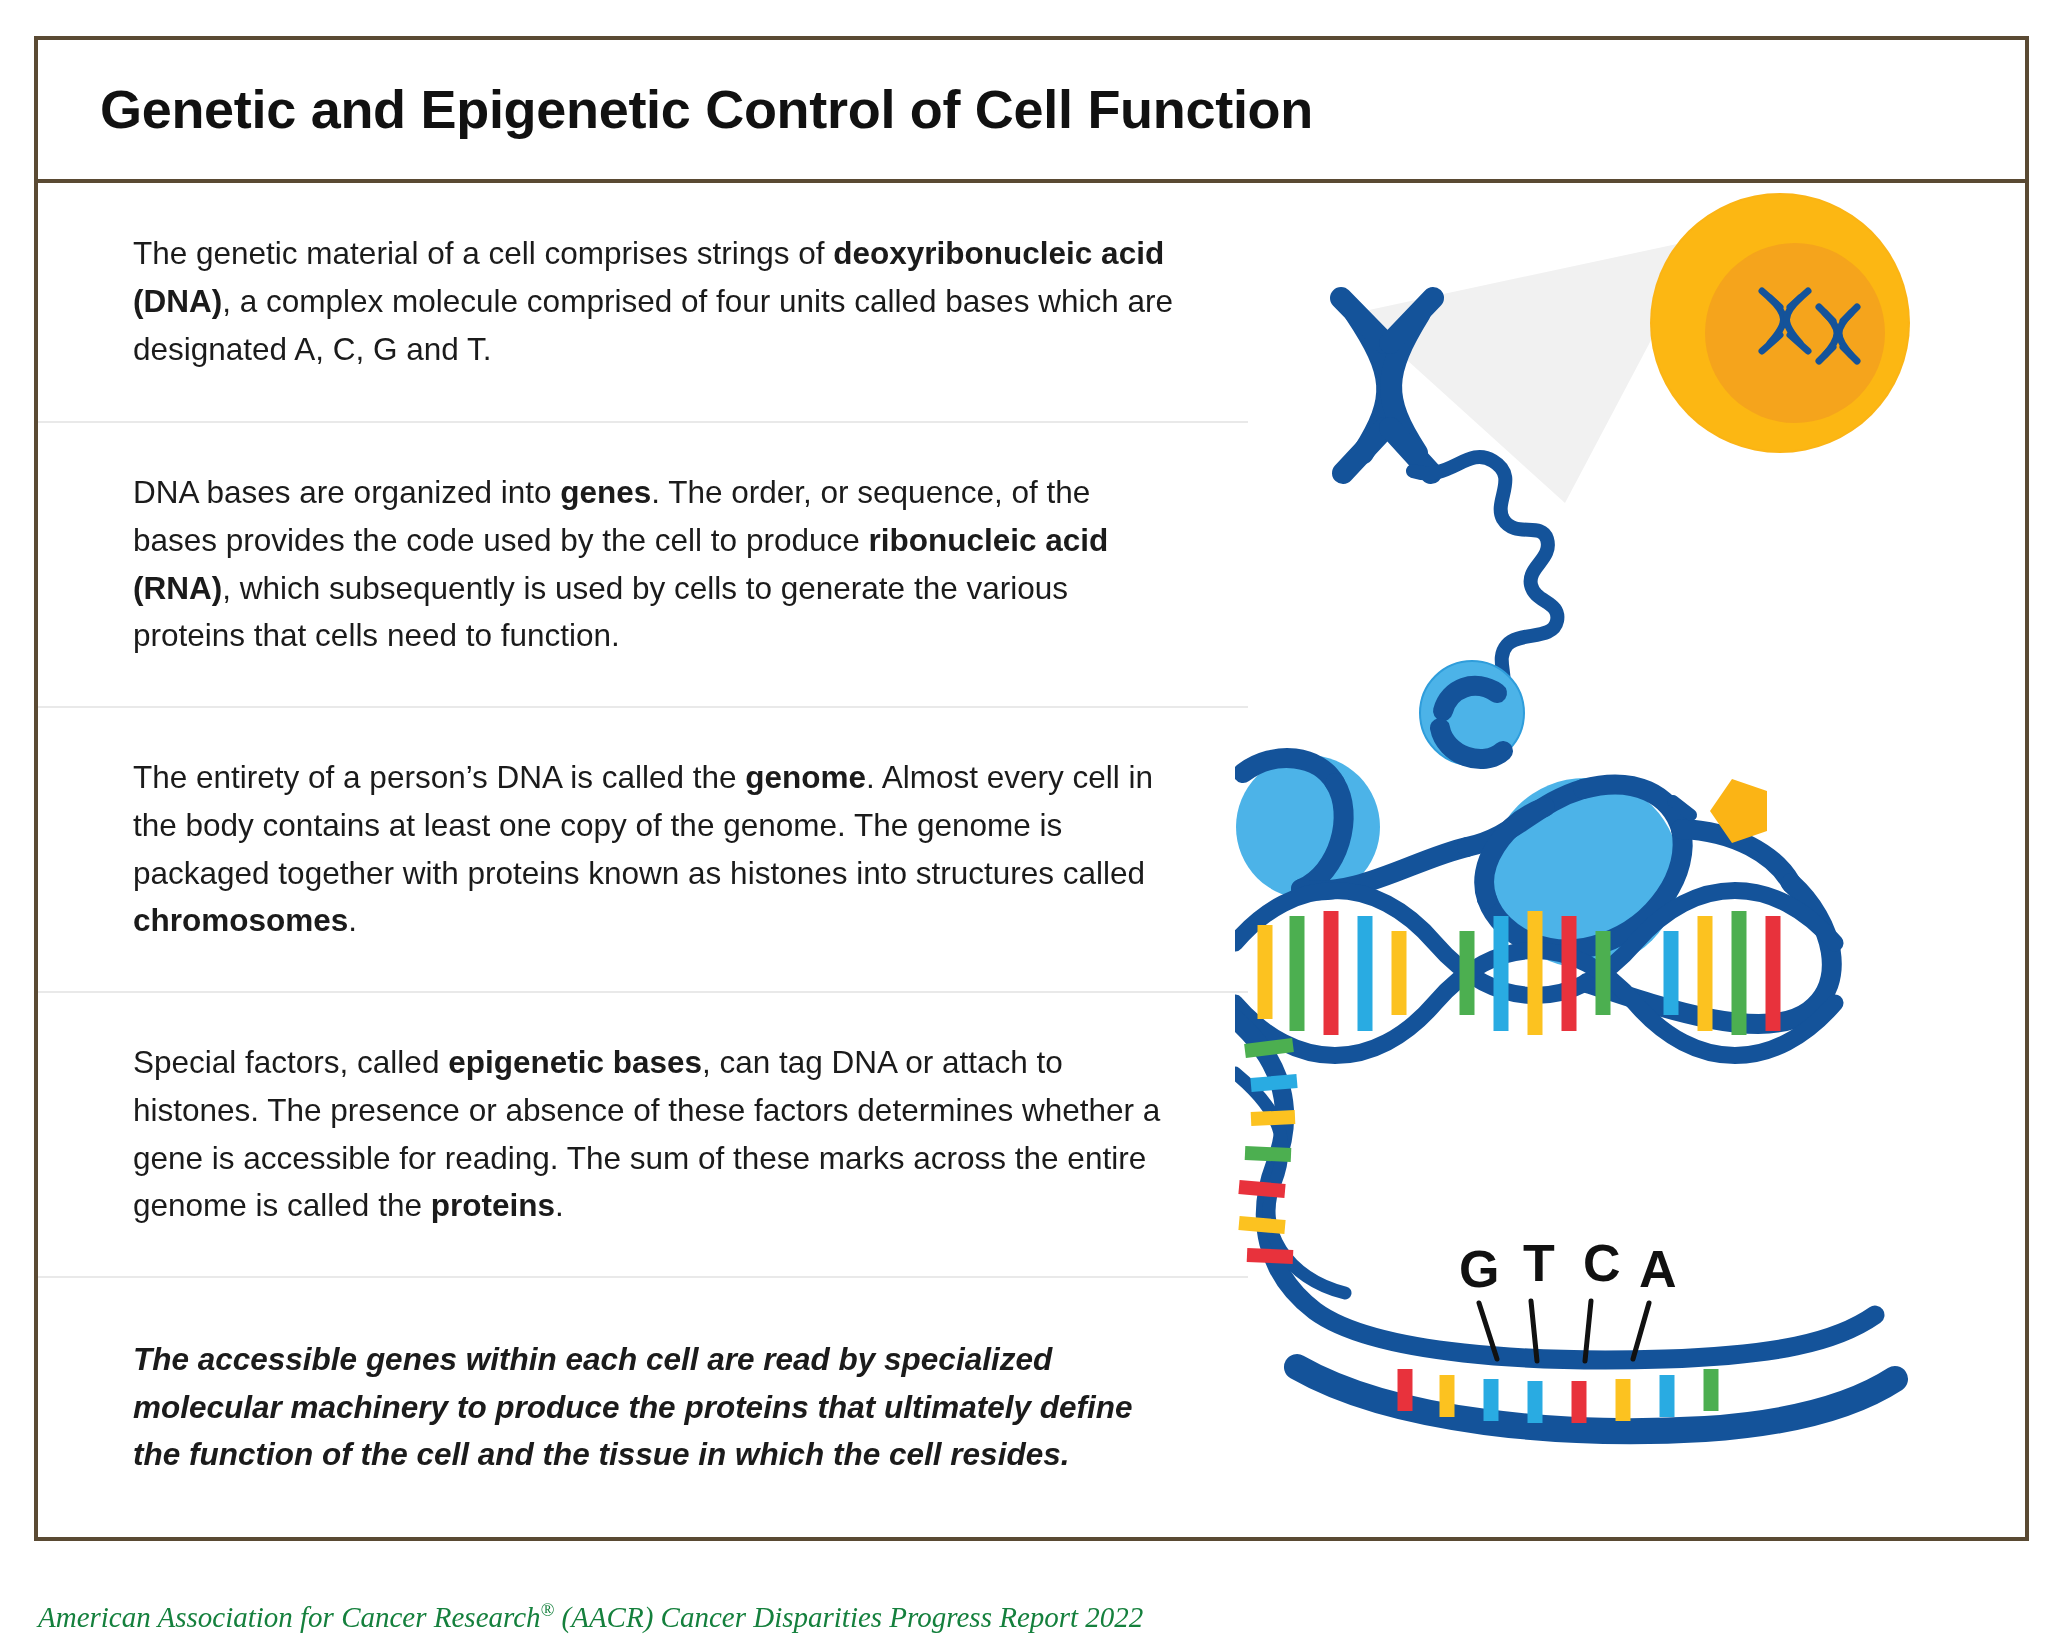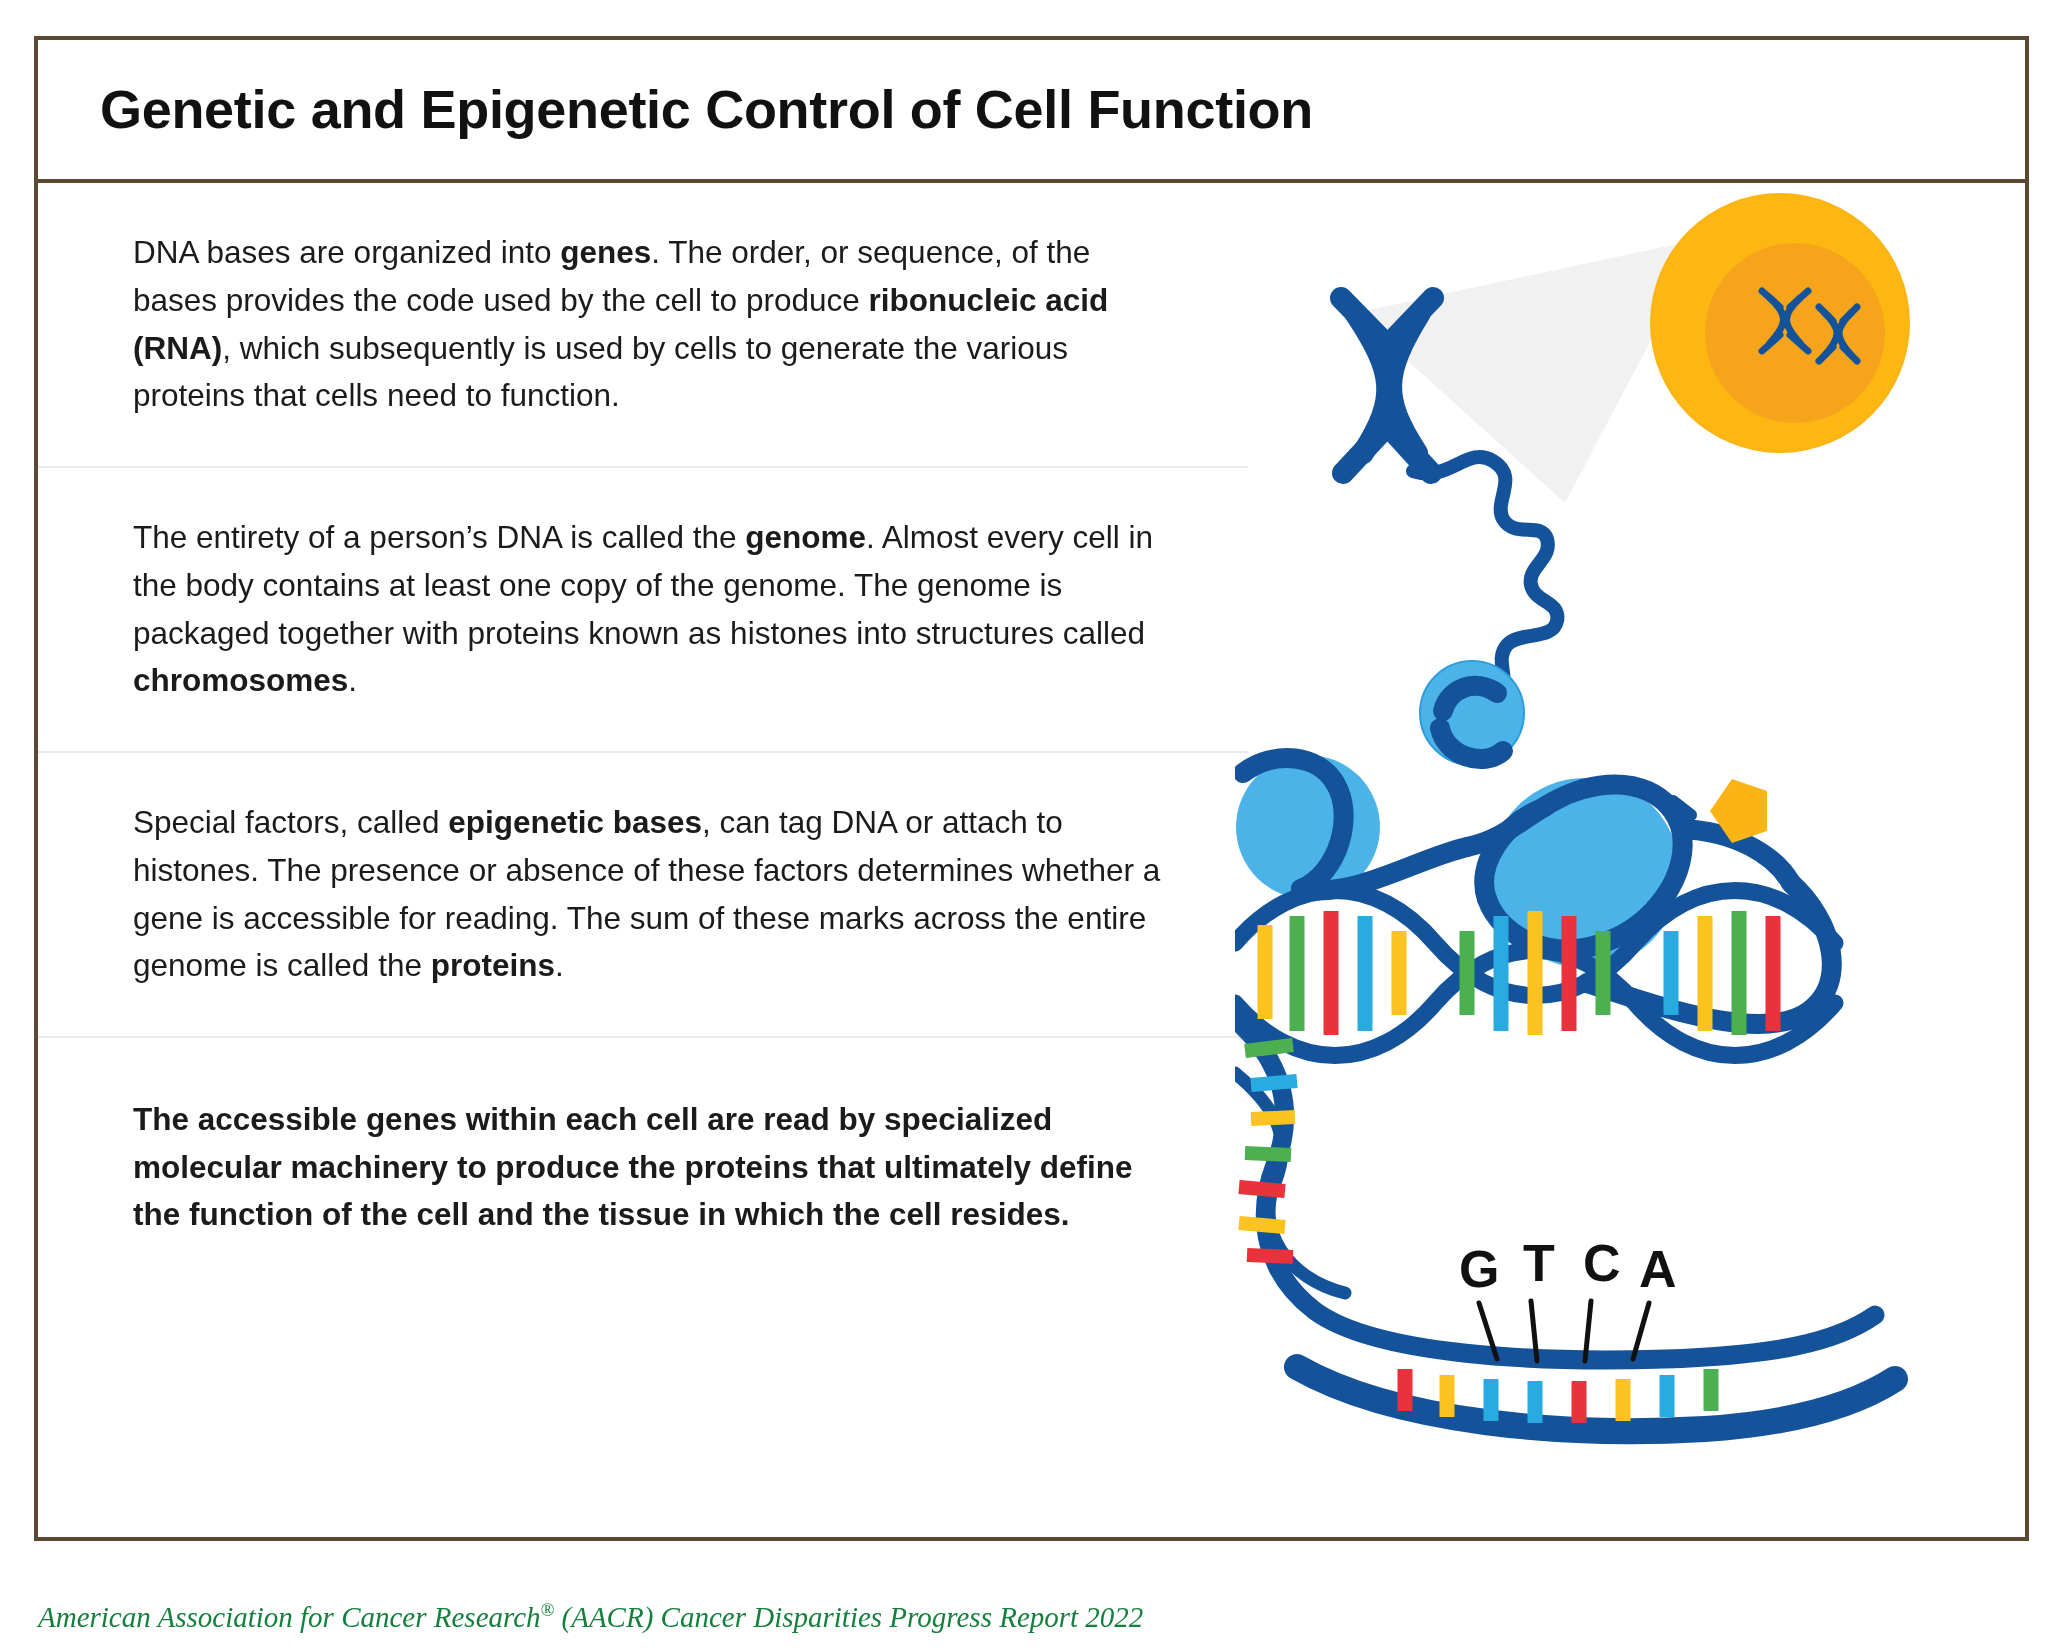--- a/index.html
+++ b/index.html
@@ -68,21 +68,21 @@
     margin: 0;
     font-size: 31.5px;
     line-height: 1.52;
     color: #1b1b1b;
   }
   .p1 { height: 240px; }
   .p2 { height: 285px; justify-content: flex-end; }
   .p3 { height: 285px; }
   .p4 { height: 285px; }
   .p5 { height: 259px; }
-  .p5 p { font-weight: bold; }
+  .p5 p { font-weight: bold; font-style: italic; }
   .art {
     position: absolute;
     right: 0;
     top: 0;
     width: 790px;
     height: 1354px;
   }
   .art svg { display: block; }
   .credit {
     position: absolute;
@@ -102,20 +102,23 @@
 <div class="page">
   <div class="frame">
 
     <div class="title-bar">
       <div class="title">Genetic and Epigenetic Control of Cell Function</div>
     </div>
 
     <div class="body-area">
 
       <div class="text-col">
+        <div class="para p1">
+          <p>The genetic material of a cell comprises strings of <b>deoxyribonucleic acid (DNA)</b>, a complex molecule comprised of four units called bases which are designated A, C, G and T.</p>
+        </div>
         <div class="para p2">
           <p>DNA bases are organized into <b>genes</b>. The order, or sequence, of the bases provides the code used by the cell to produce <b>ribonucleic acid (RNA)</b>, which subsequently is used by cells to generate the various proteins that cells need to function.</p>
         </div>
         <div class="para p3">
           <p>The entirety of a person’s DNA is called the <b>genome</b>. Almost every cell in the body contains at least one copy of the genome. The genome is packaged together with proteins known as histones into structures called <b>chromosomes</b>.</p>
         </div>
         <div class="para p4">
           <p>Special factors, called <b>epigenetic bases</b>, can tag DNA or attach to histones. The presence or absence of these factors determines whether a gene is accessible for reading. The sum of these marks across the entire genome is called the <b>proteins</b>.</p>
         </div>
         <div class="para p5">

